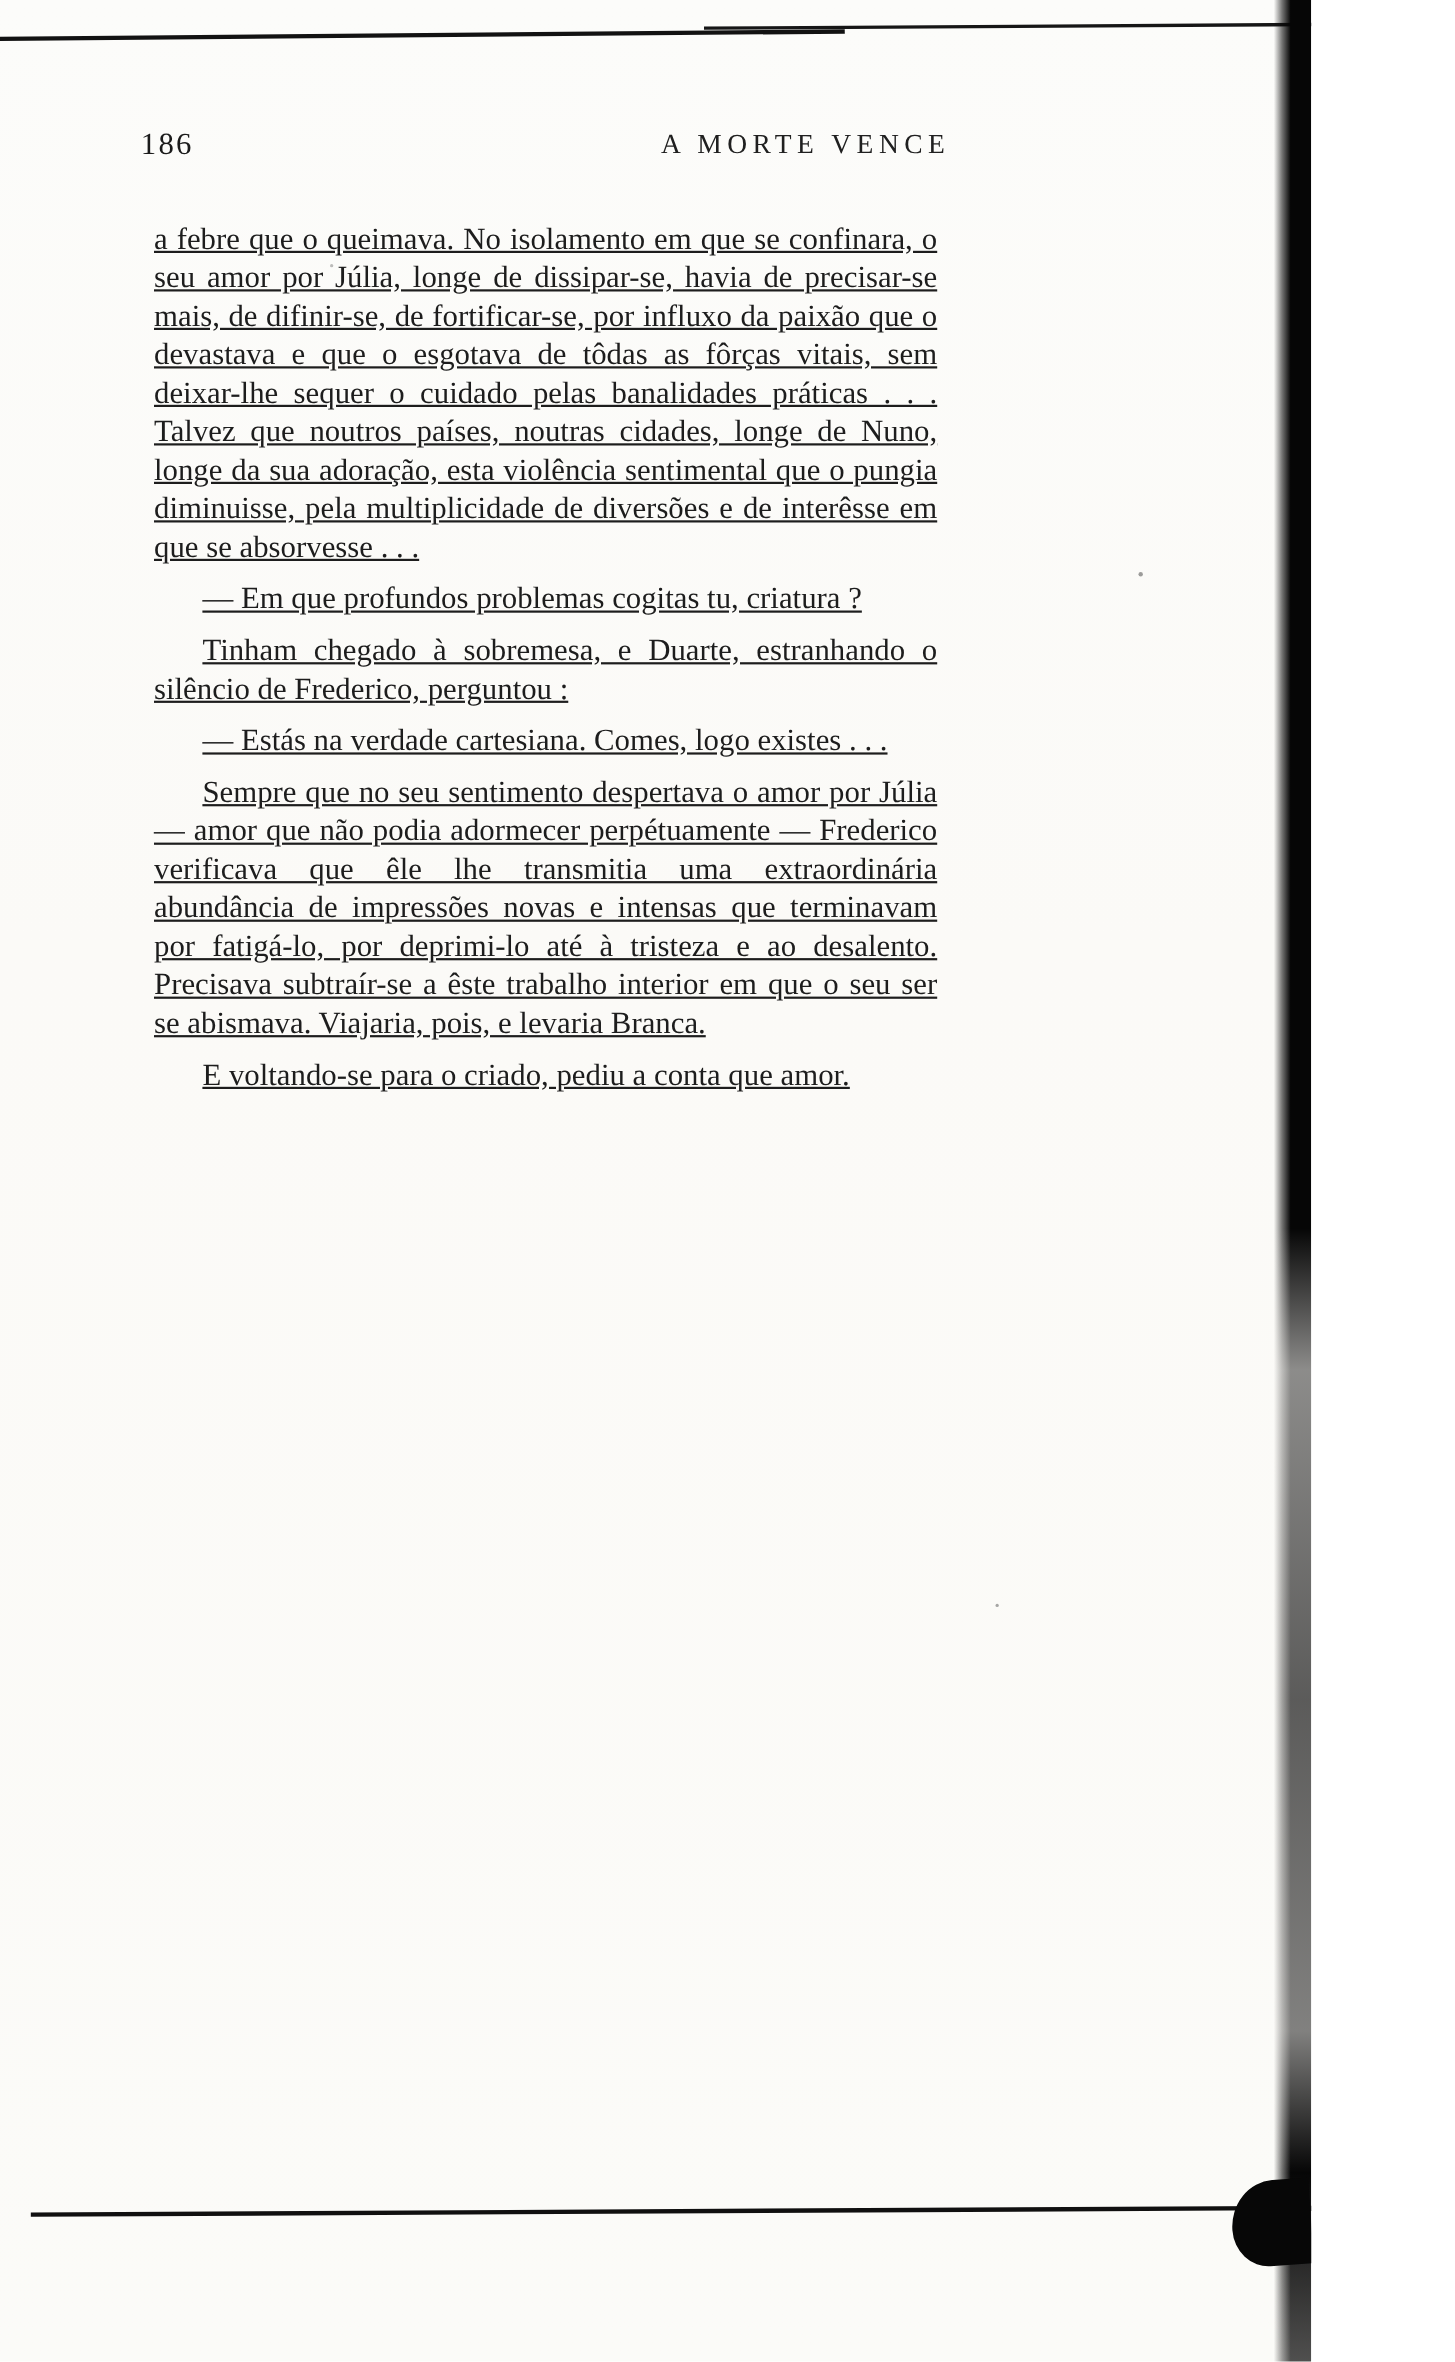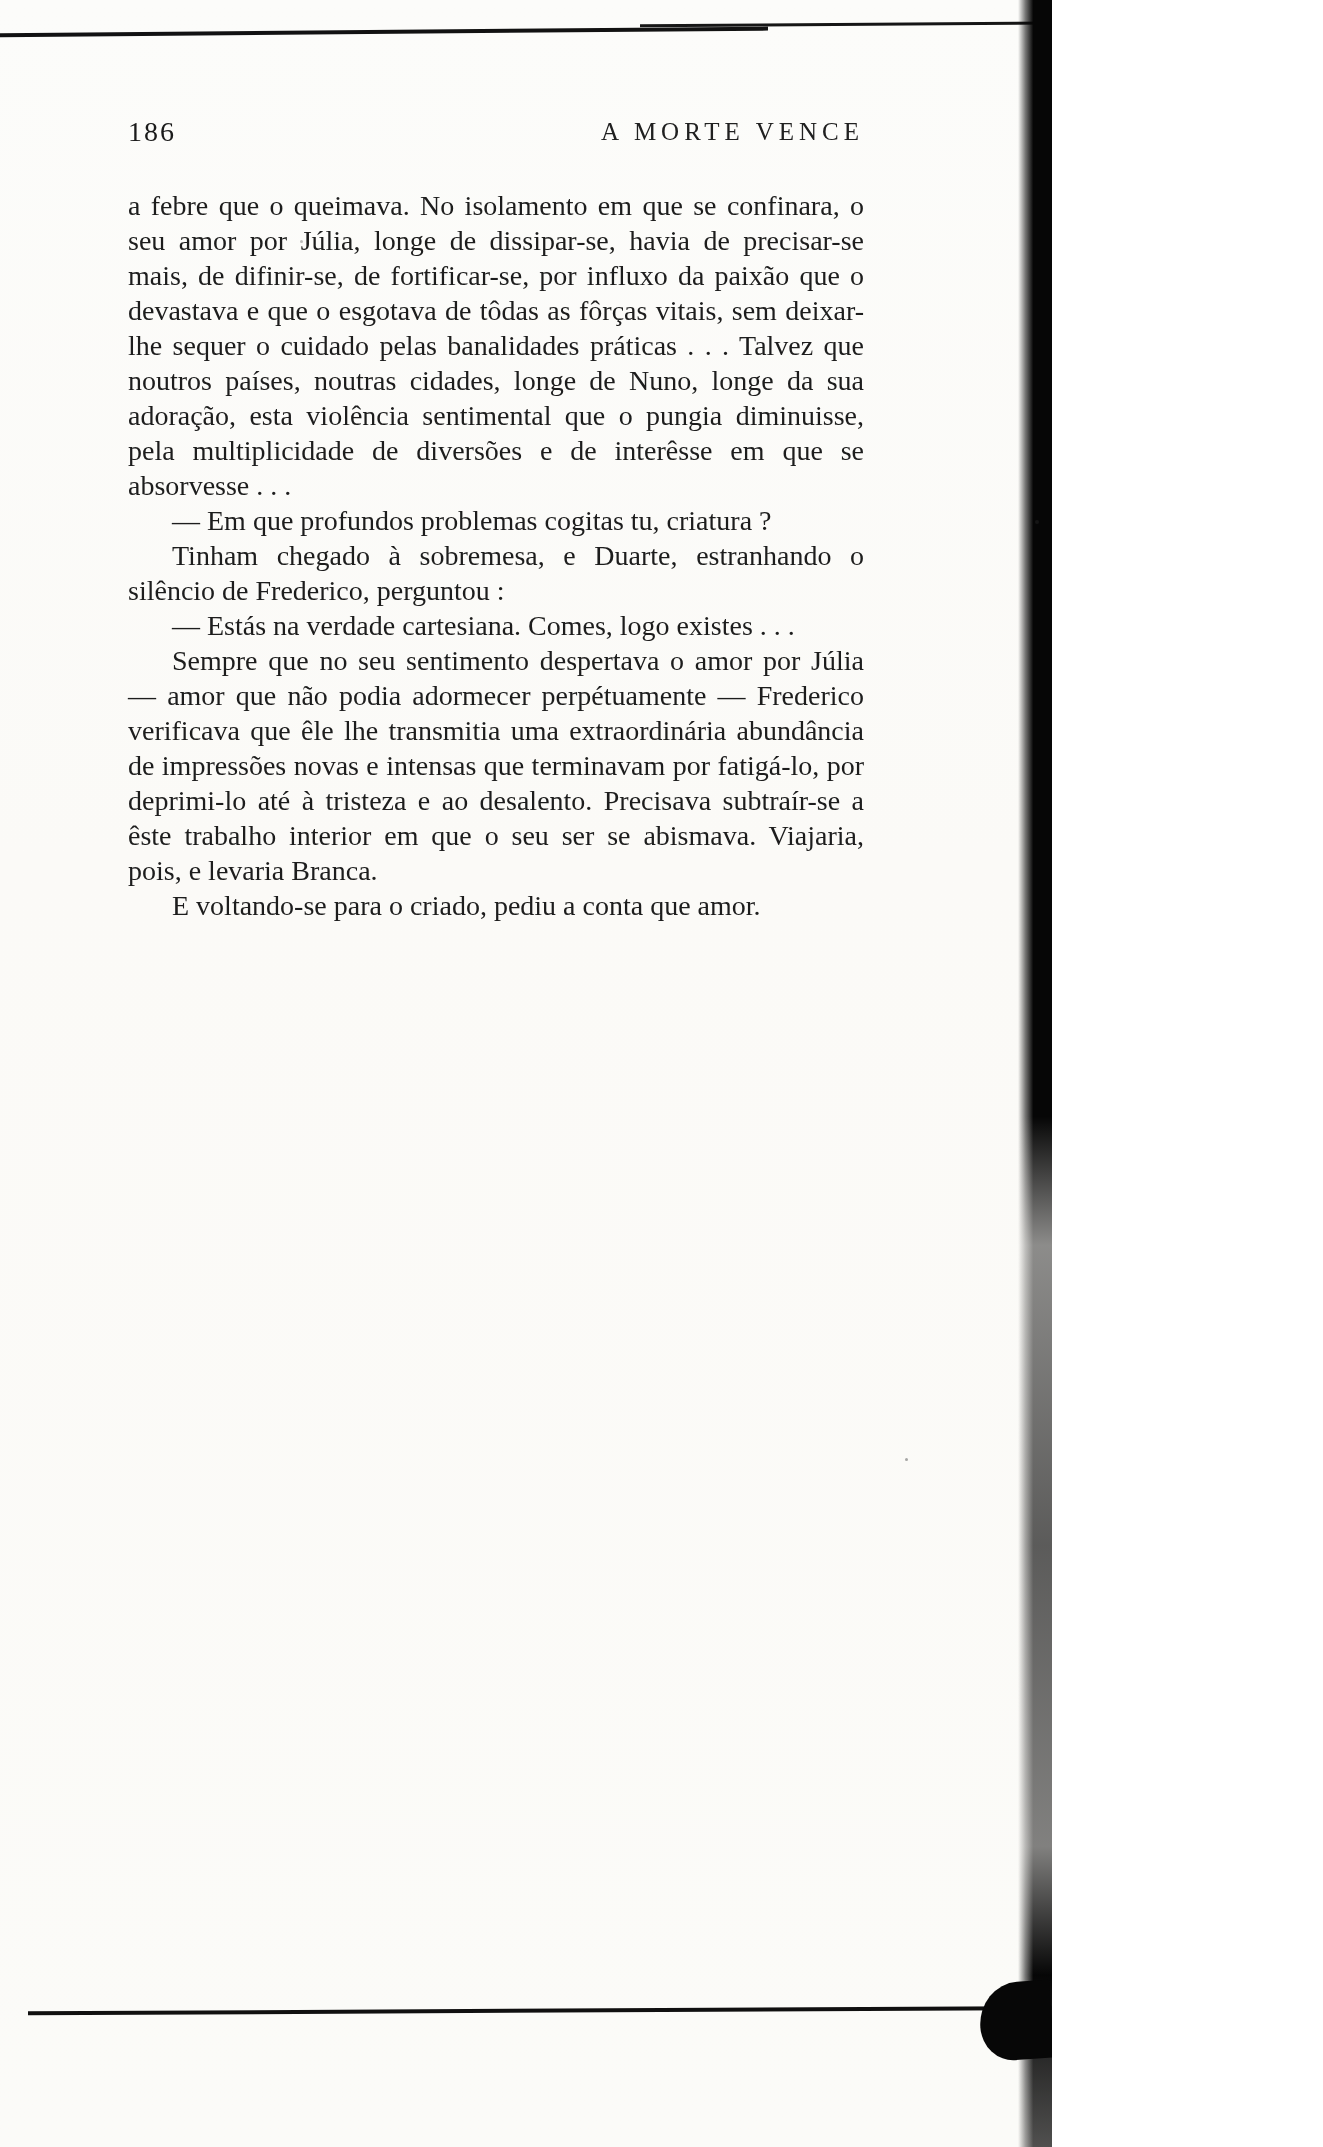--- a/index.html
+++ b/index.html
@@ -6,21 +6,21 @@
 
   html, body {
     width: 1323px;
     height: 2147px;
     background: #ffffff;
     font-family: "Liberation Serif", "DejaVu Serif", serif;
   }
 
   .scan-page {
     position: relative;
-    width: 1052px;
+    width: 1192px;
     height: 2147px;
     background: linear-gradient(180deg, #fcfcfa 0%, #fbfaf7 40%, #fbfbf8 100%);
     overflow: hidden;
     color: #1d1d1d;
   }
 
   
   .top-line-1 {
     position: absolute;
     top: 30px; left: -12px;
@@ -102,21 +102,21 @@
     position: absolute;
     top: 188px;
     left: 128px;
     width: 736px;
     font-size: 28px;
     line-height: 35px;
     text-align: justify;
     color: #1d1d1d;
     text-rendering: optimizeLegibility;
   }
-  .text-block p { margin: 0; }
+  .text-block p { margin: 12px; text-decoration: underline; }
   .text-block p.indent { text-indent: 44px; }
 </style>
 </head>
 <body>
 
 <div class="scan-page">
 
   <div class="top-line-1"></div>
   <div class="top-line-2"></div>
   <div class="right-bar"></div>

